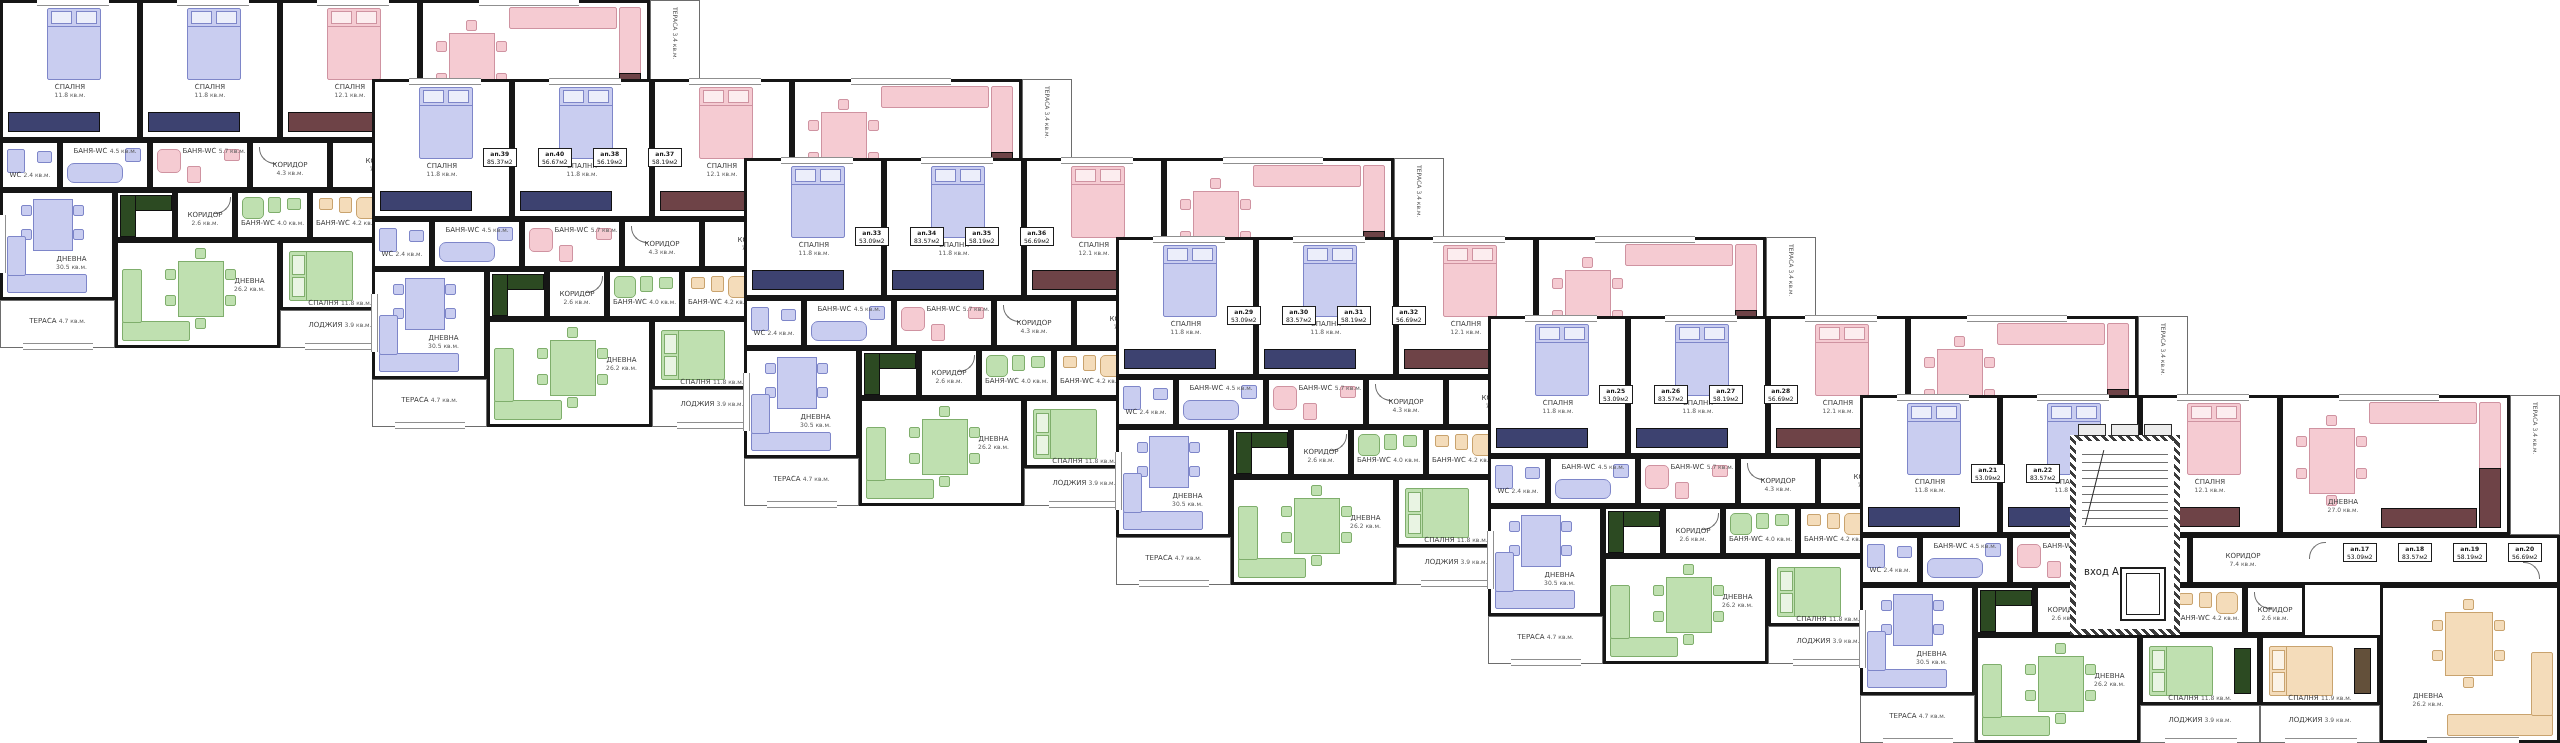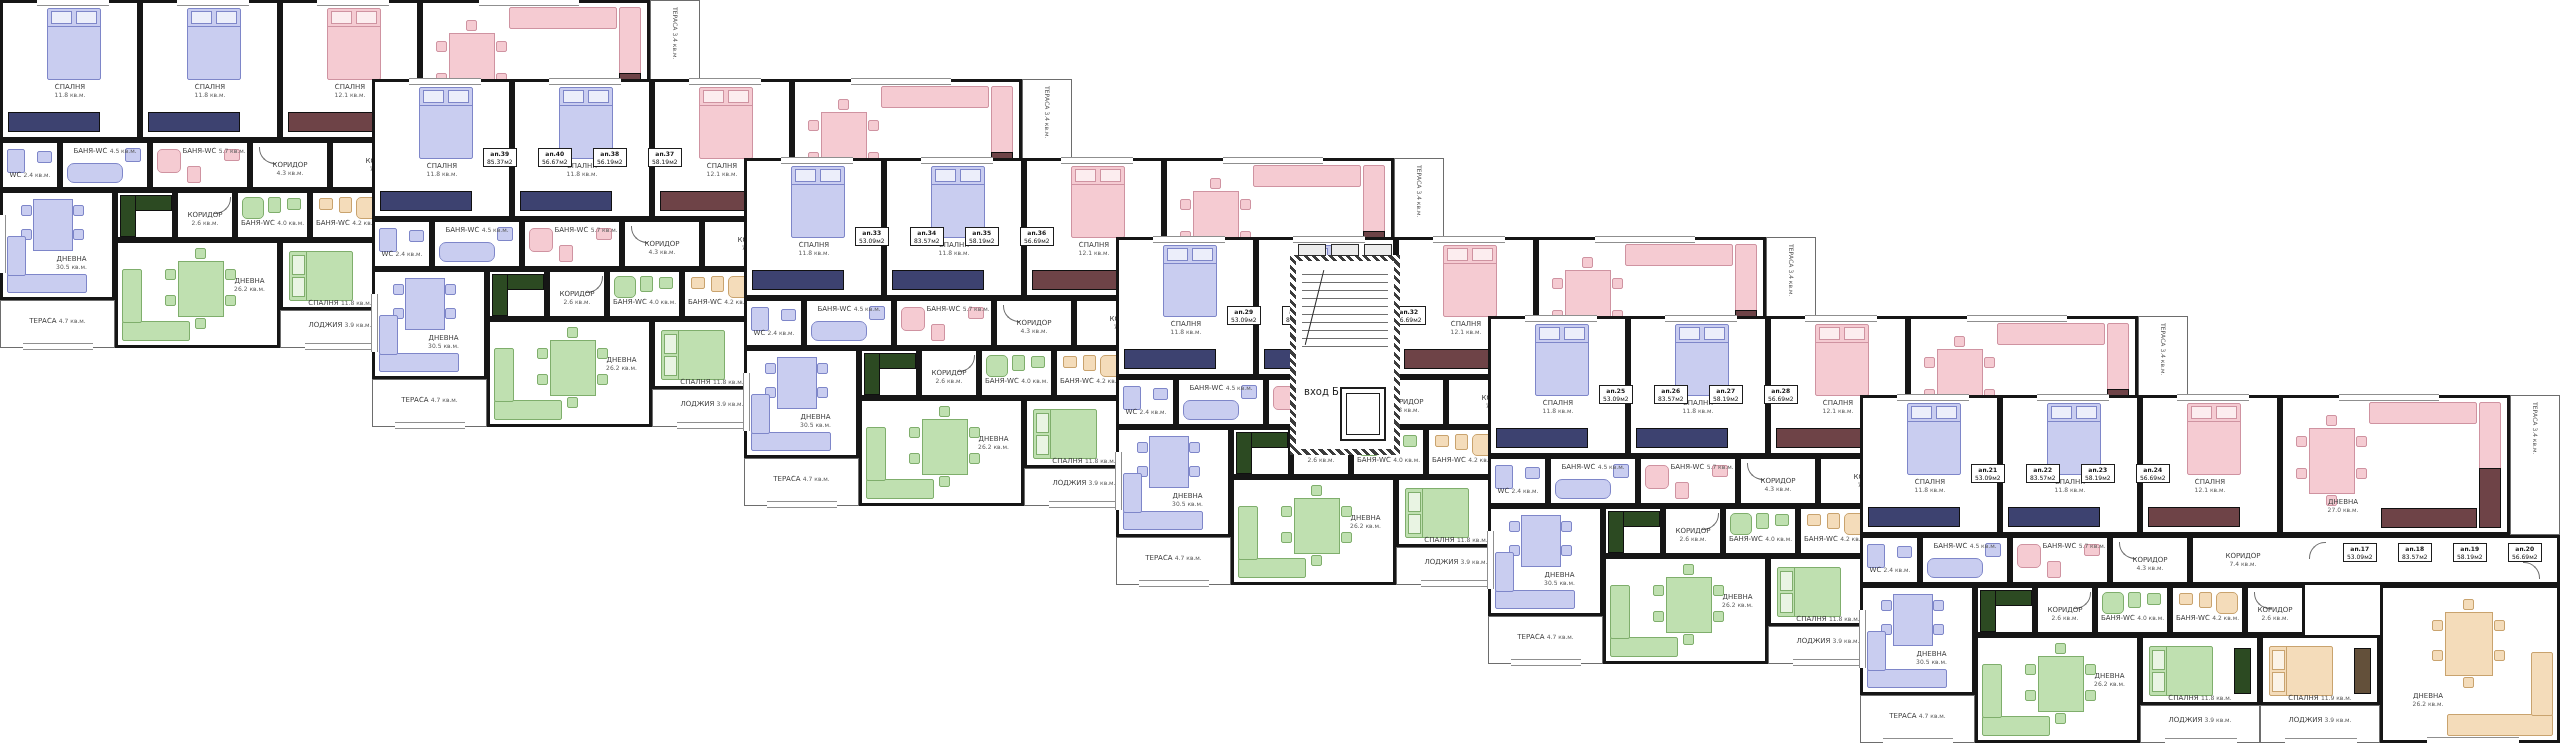--- a/index.html
+++ b/index.html
@@ -1336,24 +1336,24 @@
     <div class="sofa">
       <div class="s" style="right:4px;bottom:4px;width:104px;height:20px"></div>
       <div class="s" style="right:4px;bottom:24px;width:20px;height:62px"></div>
     </div>
     <div class="rlabel" style="top:104px;left:-42px"><span>ДНЕВНА</span><br><span class="ar">26.2 кв.м.</span></div>
   </div>
 
 </div>
 
 
-<div class="core" style="left: 1290px; top: 255px;">
+
+<div class="core" style="left: 2070px; top: 435px;">
   <div class="canopy">
         <i></i>
         <i></i>
         <i></i>
       </div>
   <div class="stairs"></div>
-  <div class="vhod">вход Б</div>
+  <div class="vhod">вход А</div>
   <div class="elev"></div>
 </div>
-
 </div>
 
 </body></html>

